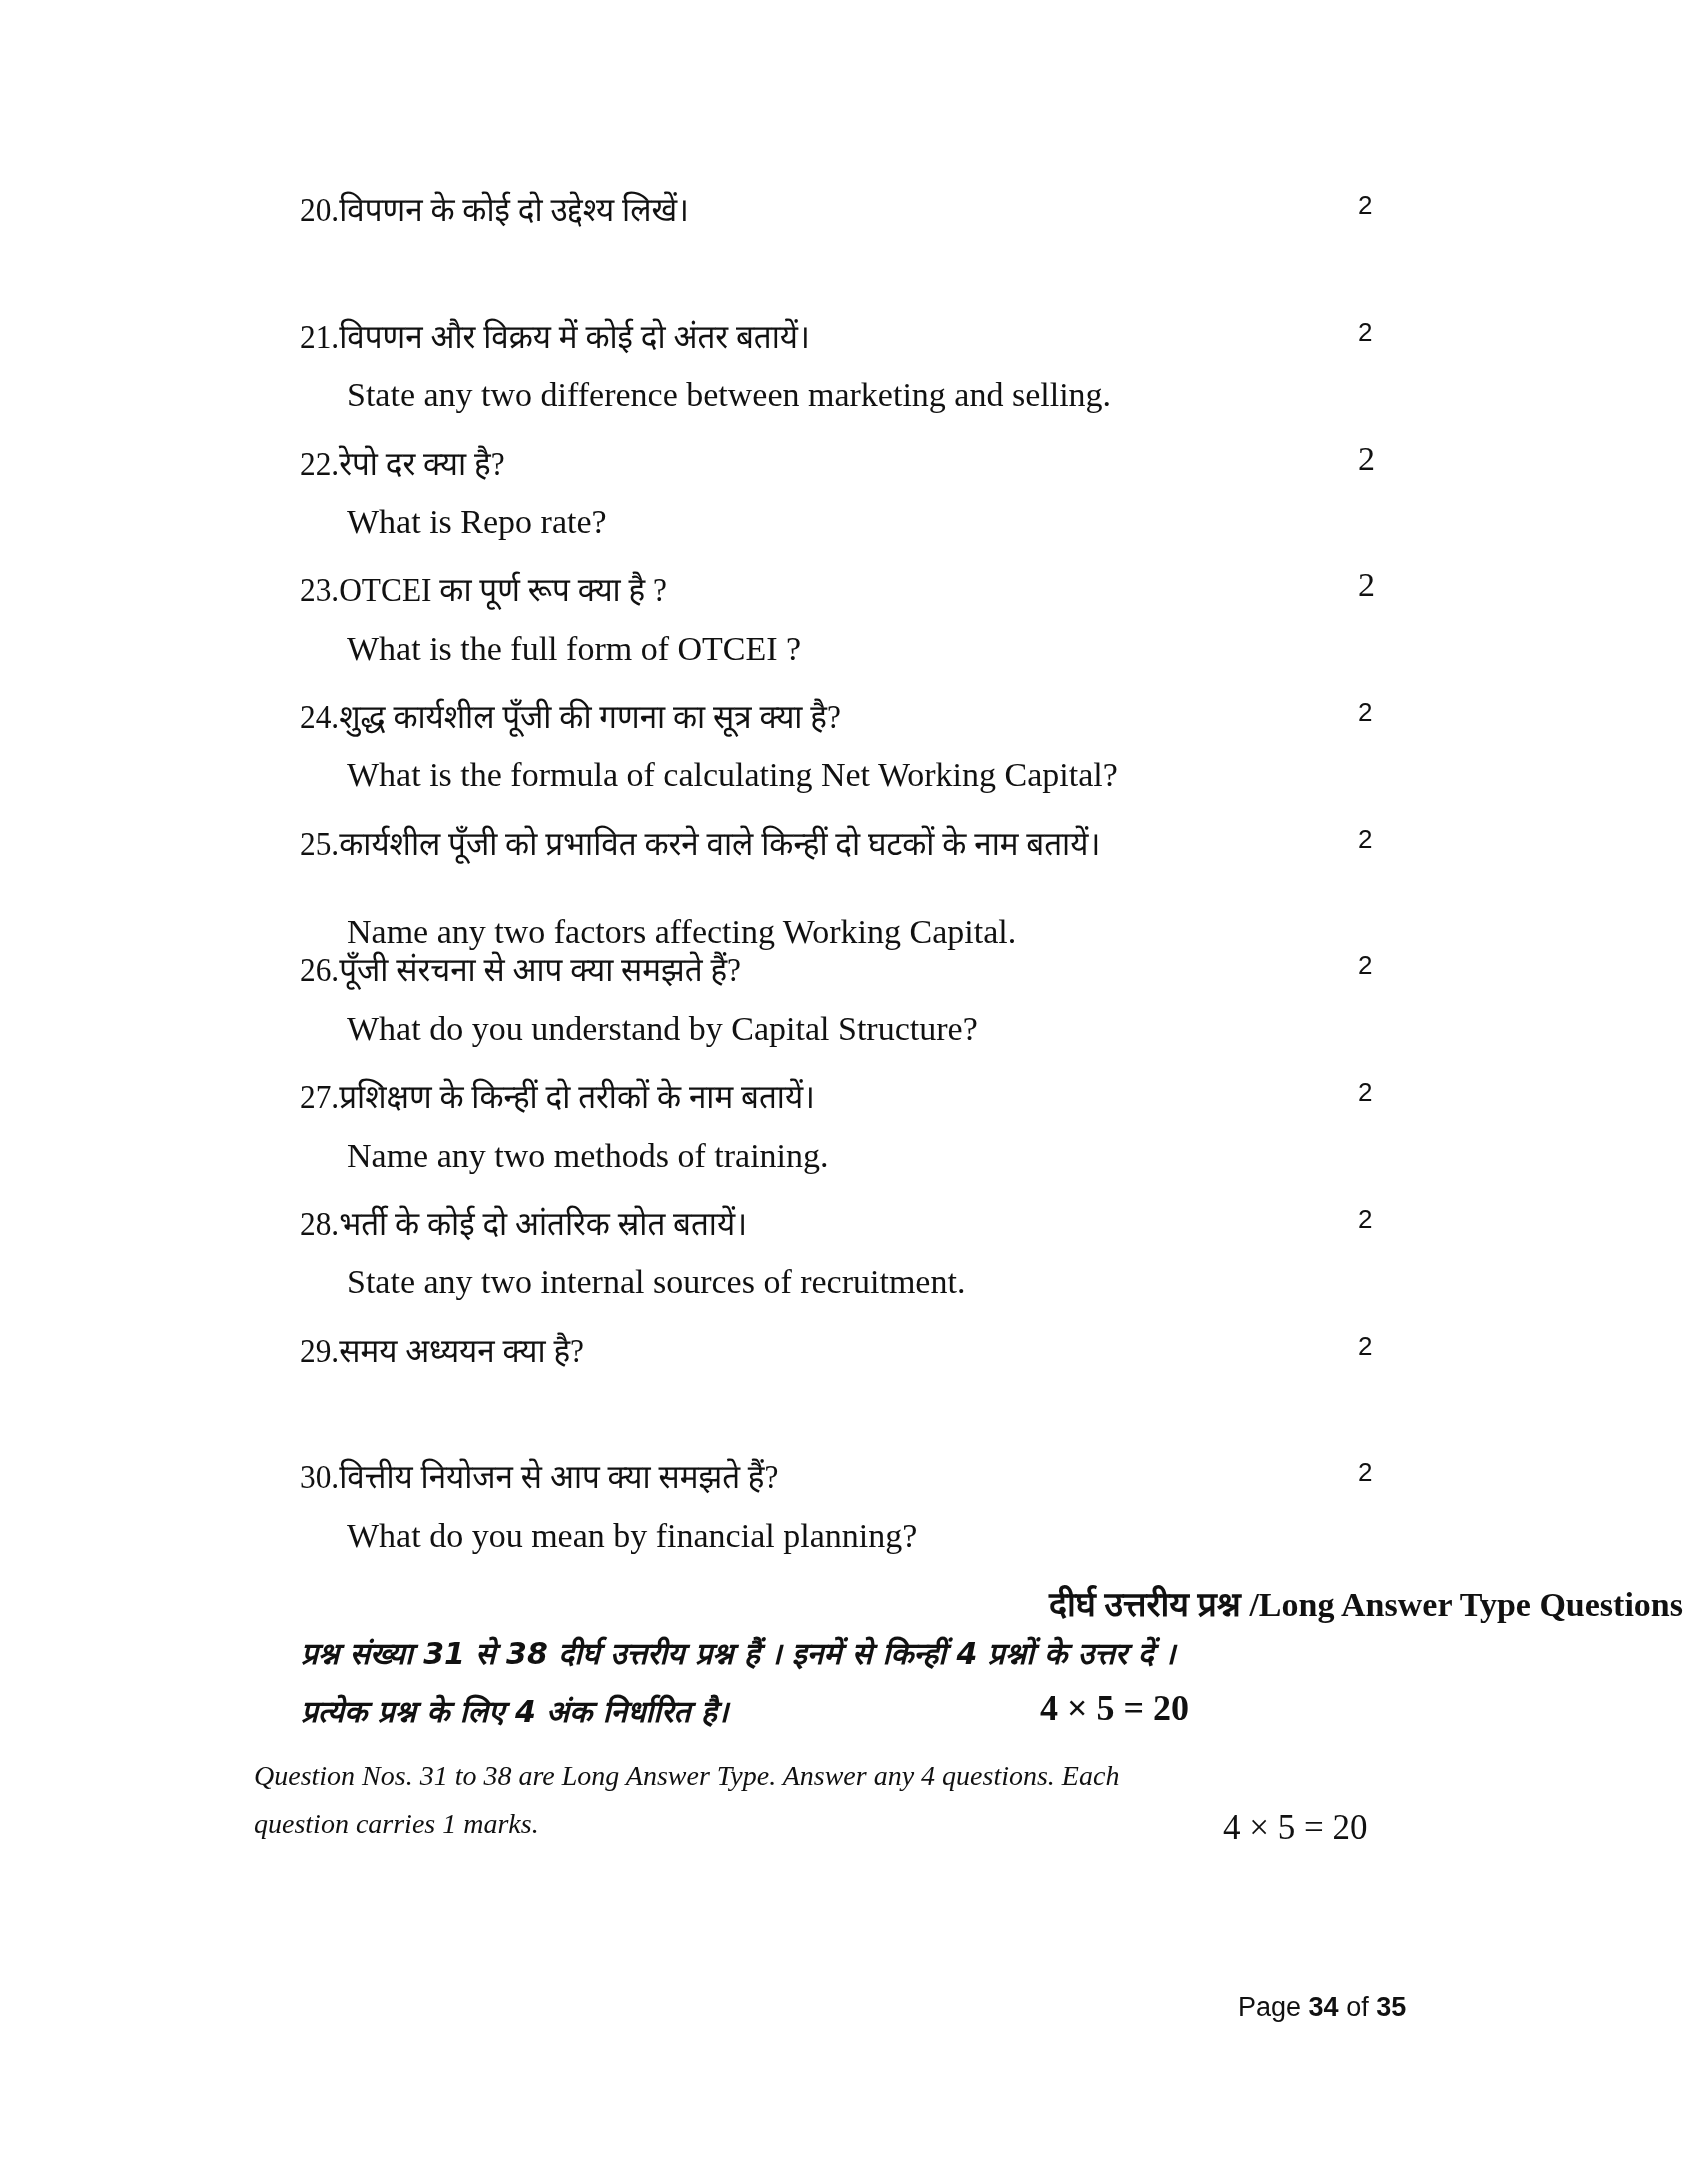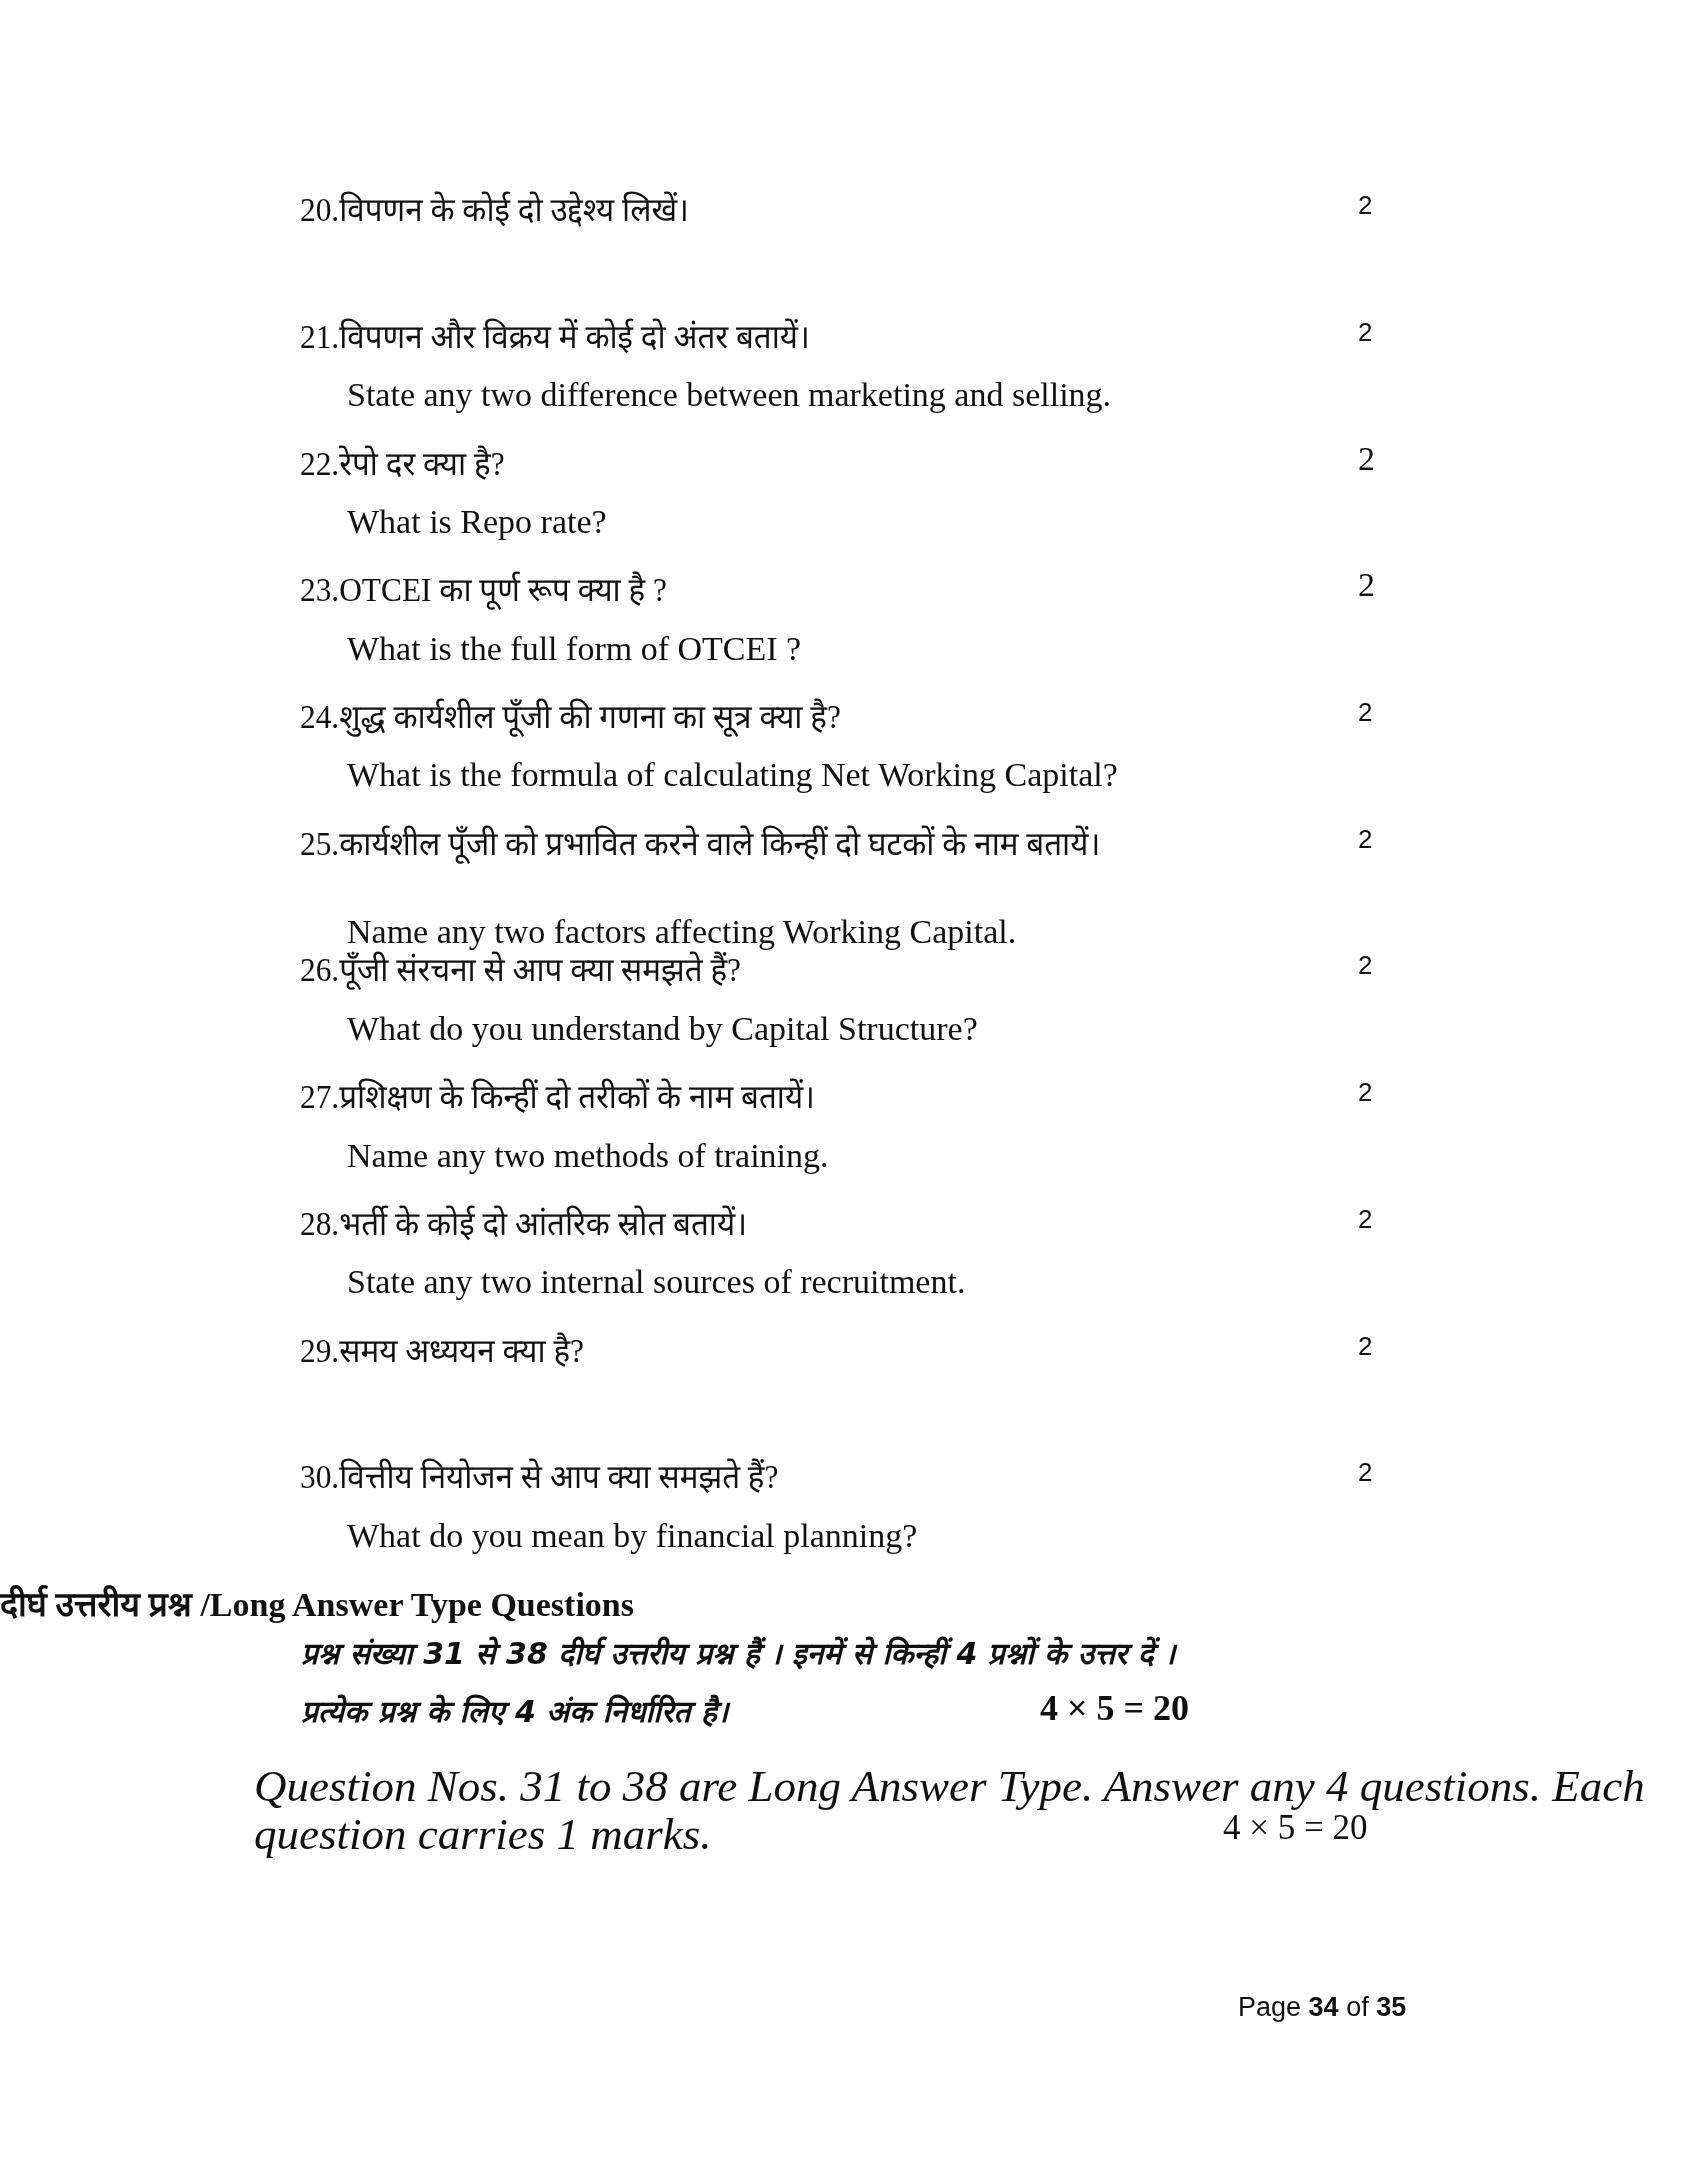--- a/index.html
+++ b/index.html
@@ -3,24 +3,24 @@
 <meta charset="utf-8">
 <style>
   html, body { margin: 0; padding: 0; background: #ffffff; }
   body { width: 1683px; height: 2178px; position: relative; overflow: hidden; color: #111; }
   .page { position: absolute; inset: 0; }
   .line { position: absolute; left: 0; right: 0; height: 59px; }
   .qnum-text { position: absolute; left: 300px; top: 0; font-family: "Liberation Serif", serif; font-size: 33px; white-space: nowrap; transform: scaleX(0.95); transform-origin: left center; }
   .en-text { position: absolute; left: 347px; top: 0; font-family: "Liberation Serif", serif; font-size: 34px; white-space: nowrap; }
   .marks { position: absolute; left: 1358px; top: 4px; font-family: "Liberation Sans", sans-serif; font-size: 26px; }
   .marks.big { font-family: "Liberation Serif", serif; font-size: 34px; top: 0; }
-  .heading { position: absolute; left: 0; width: 1683px; text-align: left; font-family: "Liberation Serif", serif; font-weight: bold; font-size: 34px; }
+  .heading { position: absolute; left: 0; width: 1683px; text-align: right; font-family: "Liberation Serif", serif; font-weight: bold; font-size: 34px; }
   .hi-instr { position: absolute; left: 269px; font-family: "DejaVu Sans", sans-serif; font-style: italic; font-weight: bold; font-size: 30px; white-space: nowrap; margin-left: 32px; }
   .formula-bold { position: absolute; font-family: "Liberation Serif", serif; font-weight: bold; font-size: 36px; white-space: nowrap; }
-  .en-instr { position: absolute; left: 254px; font-family: "Liberation Serif", serif; font-style: italic; font-size: 45px; white-space: nowrap; }
+  .en-instr { position: absolute; left: 254px; font-family: "Liberation Serif", serif; font-style: italic; font-size: 28px; white-space: nowrap; }
   .formula { position: absolute; font-family: "Liberation Serif", serif; font-size: 35px; white-space: nowrap; }
   .footer { position: absolute; left: 1238px; top: 1992px; font-family: "Liberation Sans", sans-serif; font-size: 27px; white-space: nowrap; }
   .footer b { font-weight: bold; }
 </style>
 </head>
 <body>
 
 <div class="page">
 
   <div class="line" style="top:186px">

